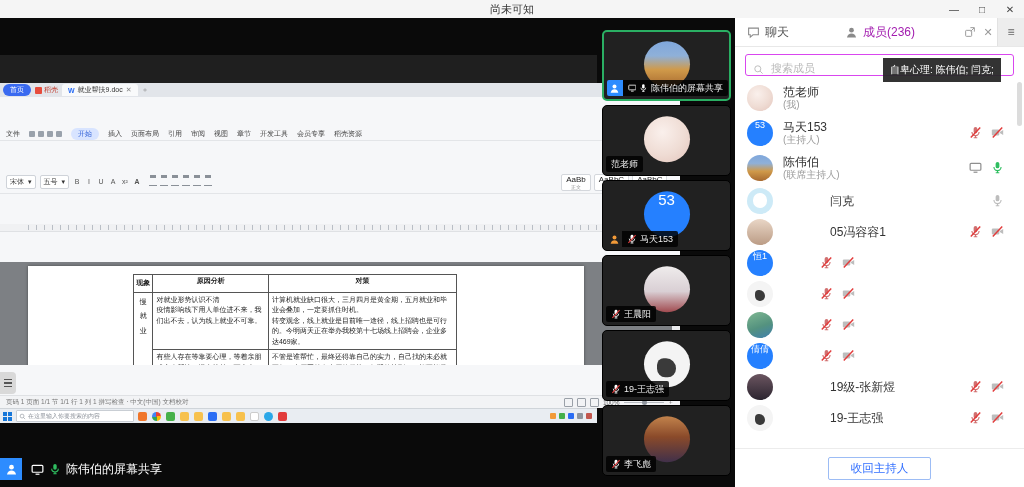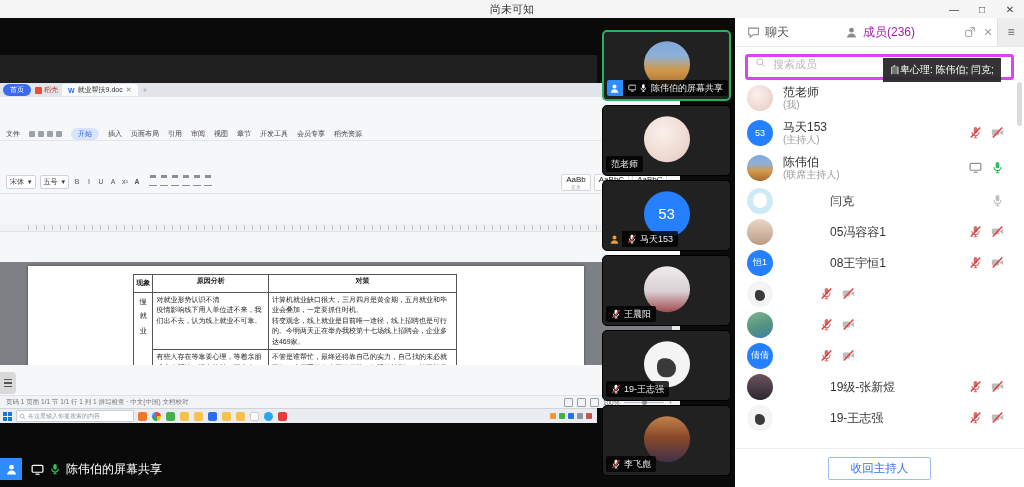--- a/index.html
+++ b/index.html
@@ -107,33 +107,33 @@
   .ph-anime{background:linear-gradient(180deg,#efecec 0%,#d9cfd4 55%,#a14b50 100%);}
   .ph-sketch{background:#f4f4f4;position:relative;}
   .ph-sketch::after{content:"";position:absolute;left:30%;top:38%;width:40%;height:42%;background:#3a3a3a;
                     border-radius:40% 60% 50% 50%;}
   .ph-street{background:linear-gradient(180deg,#c2834c 0%,#8a4a2a 45%,#41304a 100%);}
   .ph-cat{background:#cdeaf7;position:relative;}
   .ph-cat::after{content:"";position:absolute;left:22%;top:22%;width:56%;height:56%;background:#fff;border-radius:50%;}
   .ph-beige{background:linear-gradient(180deg,#e9d6c6 0%,#bb9c85 100%);}
   .ph-green{background:linear-gradient(160deg,#7fb892 0%,#54927f 55%,#3f7fae 100%);}
   .ph-darkp{background:linear-gradient(180deg,#6b5560 0%,#2c2530 100%);}
-  .av-blue{background:#2580ff;color:#fff;display:flex;align-items:center;justify-content:center;}
+  .av-blue{background:#2580ff;color:#fff;display:flex;justify-content:center;}
   
   .panel{position:absolute;left:735px;top:18px;width:289px;height:469px;background:#fff;}
   .phead{height:28px;border-bottom:1px solid #e8e8e8;display:flex;align-items:center;}
   .ptab{display:flex;align-items:center;gap:5px;font-size:12px;color:#555;}
   .ptab.t1{margin-left:12px;}
   .ptab.t2{margin-left:56px;color:#a21caf;}
   .phicons{margin-left:auto;display:flex;align-items:center;height:28px;}
   .phico{color:#9a9a9a;width:18px;text-align:center;font-size:11px;display:flex;align-items:center;justify-content:center;}
   .pmenu{width:26px;height:28px;background:#ededed;border-left:1px solid #e2e2e2;display:flex;
          align-items:center;justify-content:center;color:#666;font-size:12px;}
-  .psearch{margin:7px 10px 4px 10px;height:20px;border:3px solid #d946ef;border-radius:3px;
-           display:flex;align-items:flex-start;gap:5px;padding:0 7px;color:#b8b8b8;}
+  .psearch{margin:7px 10px 4px 10px;height:20px;border:1px solid #d946ef;border-radius:3px;
+           display:flex;align-items:flex-end;gap:5px;padding:0 7px;color:#b8b8b8;}
   .psearch input{border:0;outline:0;flex:1;font-size:11px;color:#555;background:transparent;
                  font-family:inherit;}
   .psearch input::placeholder{color:#b8b8b8;}
   .mlist{position:absolute;left:0;right:6px;top:62px;bottom:39px;overflow:hidden;}
   .mrow{display:flex;align-items:center;padding:0 6px 0 12px;}
   .mrow.h2{height:35px;}
   .mrow.h1{height:31px;gap:47px;}
   .mav{width:26px;height:26px;border-radius:50%;flex:0 0 26px;font-size:9px;}
   .mtxt{margin-left:10px;flex:1;min-width:0;}
   .mname{font-size:12px;color:#333;line-height:14px;white-space:nowrap;}
@@ -634,23 +634,20 @@
                 <use href="#s-slash"></use>
               </svg>
             </span>
         </div>
       </div>
 
       <div class="mrow h1">
         <div class="mav av-blue">
             <span>恒1</span>
           </div>
-        <div class="mtxt">
-            <div class="mname">08王宇恒1</div>
-          </div>
         <div class="mics">
           <span class="stk c-red">
               <svg class="ic" width="13" height="13">
                 <use href="#s-mic"></use>
               </svg>
               <svg class="ic ovl" width="13" height="13">
                 <use href="#s-slash"></use>
               </svg>
             </span>
           <span class="stk c-gray">

